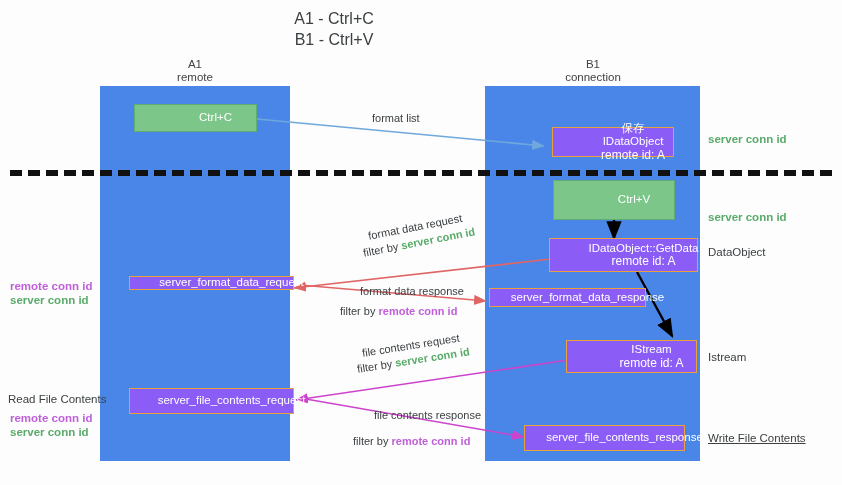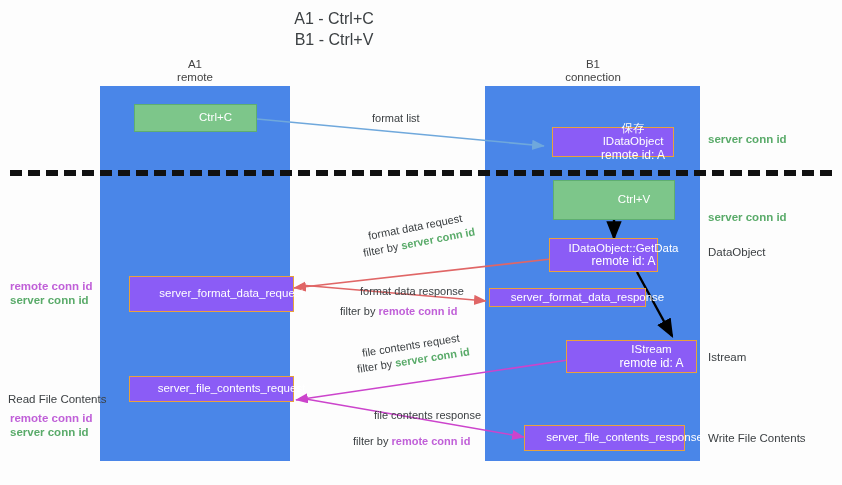--- a/index.html
+++ b/index.html
@@ -88,38 +88,38 @@
 
     <line x1="300" y1="398" x2="524" y2="437" stroke="#cc44cc" stroke-width="1.6" marker-end="url(#ah-mag)"></line>
   </svg>
 
   <div class="dash-line" style="left:10px;top:170px;width:822px;"></div>
 
   <div class="node green" style="left:134px;top:104px;width:123px;height:28px;">
     <div>Ctrl+C</div>
   </div>
 
-  <div class="node orange" style="left:129px;top:276px;width:165px;height:36px;">
+  <div class="node orange" style="left:129px;top:276px;width:165px;height:14px;">
     <div>server_format_data_request</div>
   </div>
 
-  <div class="node orange" style="left:129px;top:376px;width:165px;height:26px;">
+  <div class="node orange" style="left:129px;top:388px;width:165px;height:26px;">
     <div>server_file_contents_request</div>
   </div>
 
   <div class="node orange" style="left:552px;top:127px;width:122px;height:30px;">
     <div>保存IDataObject</div>
     <div class="l2">remote id: A</div>
   </div>
 
   <div class="node green" style="left:553px;top:180px;width:122px;height:40px;">
     <div>Ctrl+V</div>
   </div>
 
-  <div class="node orange" style="left:549px;top:238px;width:109px;height:34px;">
+  <div class="node orange" style="left:549px;top:238px;width:149px;height:34px;">
     <div>IDataObject::GetData</div>
     <div class="l2">remote id: A</div>
   </div>
 
   <div class="node orange" style="left:566px;top:340px;width:131px;height:33px;">
     <div>IStream</div>
     <div class="l2">remote id: A</div>
   </div>
 
   <div class="node orange" style="left:489px;top:288px;width:157px;height:19px;">
@@ -149,21 +149,21 @@
 
   <div class="edge-label" style="left:374px;top:408px;">file contents response</div>
   <div class="edge-label" style="left:353px;top:434px;">
     <span>filter by </span><span class="violet-t">remote conn id</span>
   </div>
 
   <div class="side-note green-t" style="left:708px;top:132px;">server conn id</div>
   <div class="side-note green-t" style="left:708px;top:210px;">server conn id</div>
   <div class="side-label" style="left:708px;top:245px;">DataObject</div>
   <div class="side-label" style="left:708px;top:350px;">Istream</div>
-  <div class="side-label" style="left:708px;top:431px;">Write File Contents</div>
+  <div class="side-label" style="left:708px;top:431px;text-decoration:underline;">Write File Contents</div>
 
   <div class="side-note violet-t" style="left:10px;top:279px;">remote conn id</div>
   <div class="side-note green-t" style="left:10px;top:293px;">server conn id</div>
 
   <div class="side-label" style="left:8px;top:392px;">Read File Contents</div>
   <div class="side-note violet-t" style="left:10px;top:411px;">remote conn id</div>
   <div class="side-note green-t" style="left:10px;top:425px;">server conn id</div>
 
 </div>
 

